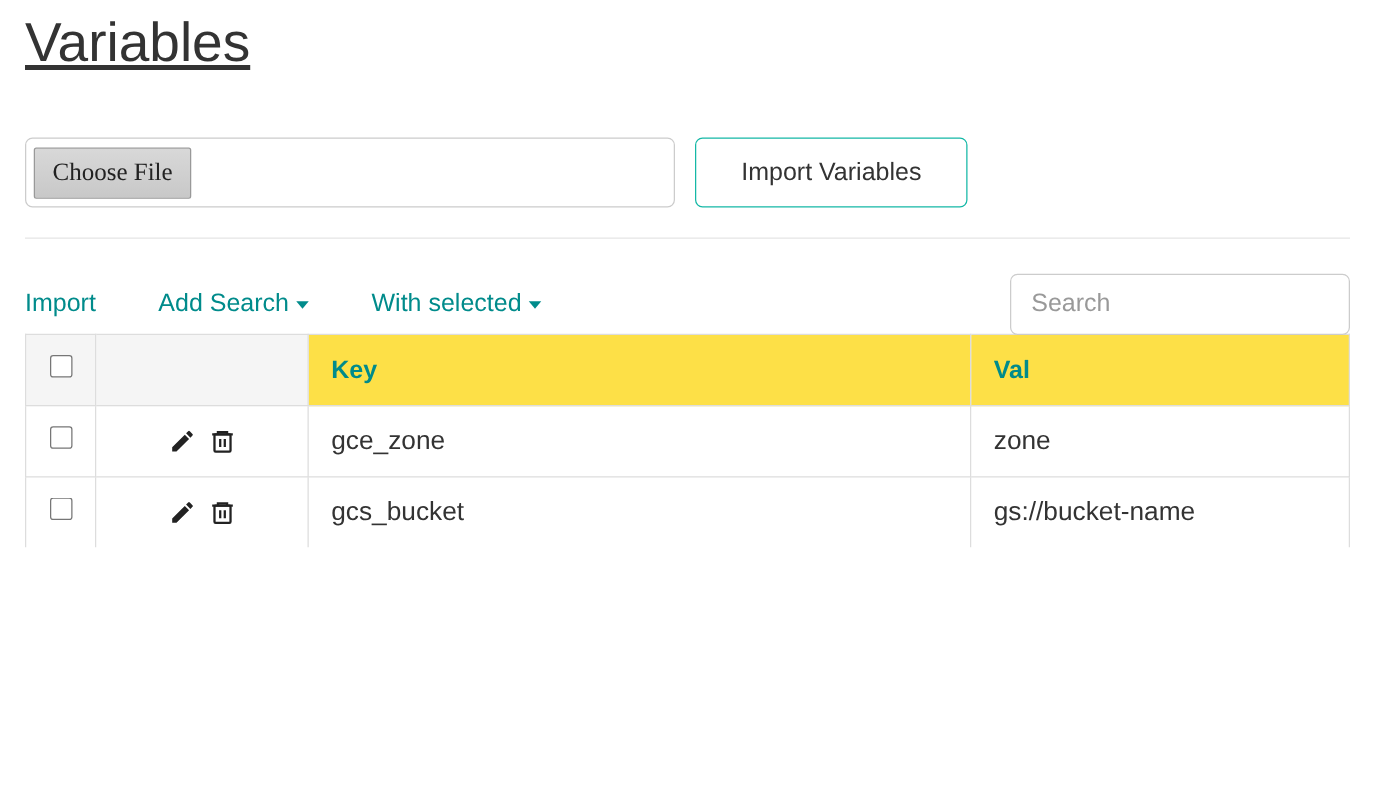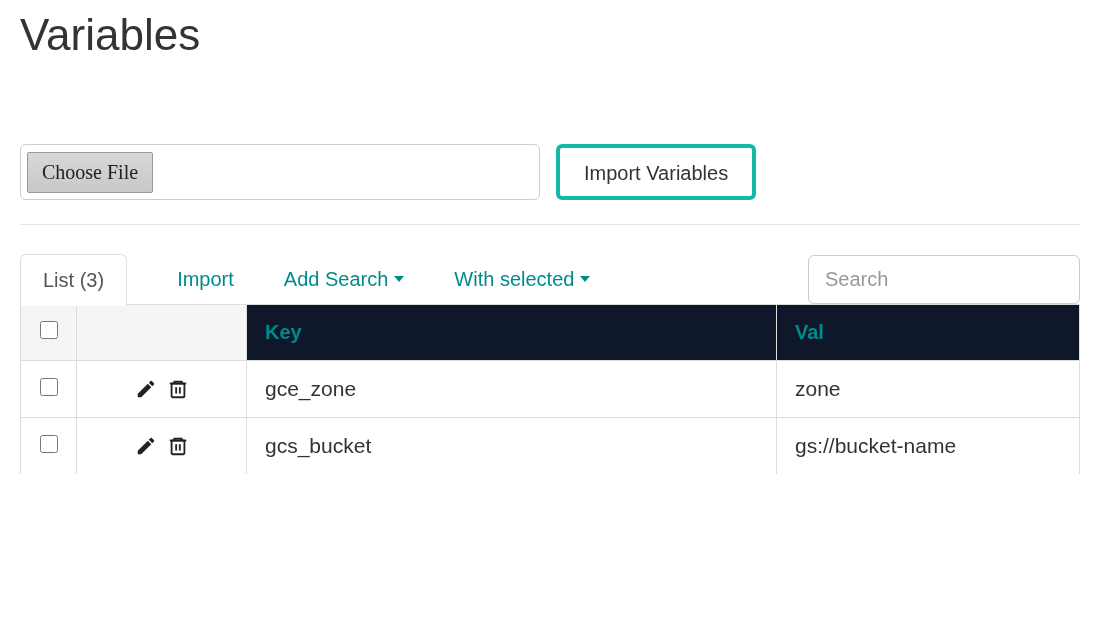--- a/index.html
+++ b/index.html
@@ -7,21 +7,22 @@
       font-family: -apple-system, BlinkMacSystemFont, "Helvetica Neue", Helvetica, Arial, sans-serif;
       color: #333;
       padding: 10px 20px 0 20px;
       font-size: 18px;
       width: 1100px;
     }
     h1 {
       font-size: 44px;
       font-weight: 500;
       color: #333;
-      margin-bottom: 84px;
+      margin-bottom: 50px;
+      text-decoration: underline;
     }
     .file-row {
       display: flex;
       gap: 16px;
       align-items: center;
       margin-bottom: 24px;
     }
     .file-input-wrapper {
       border: 1px solid #ccc;
       border-radius: 6px;
@@ -40,25 +41,25 @@
       cursor: pointer;
       color: #222;
       font-family: Liberation Serif, serif;
     }
     .file-status {
       margin-left: 10px;
       color: #555;
       font-size: 20px;
     }
     .import-btn {
-      border: 4px solid #14b8a6;
+      border: 1px solid #14b8a6;
       border-radius: 6px;
       background: #fff;
       font-size: 20px;
-      padding: 14px 24px;
+      padding: 14px 36px;
       cursor: pointer;
       color: #333;
       height: 56px;
     }
     hr.divider {
       border: none;
       border-top: 1px solid #e5e5e5;
       margin-bottom: 28px;
     }
     .toolbar {
@@ -112,21 +113,21 @@
       border: 1px solid #ddd;
       margin-top: -1px;
     }
     th, td {
       border: 1px solid #ddd;
       padding: 16px 18px;
       text-align: left;
       vertical-align: middle;
     }
     thead th {
-      background: #0f172a;
+      background: #fde047;
       font-weight: 600;
       color: #008b8b;
       font-size: 20px;
     }
     thead th.checkbox-col, thead th.actions-col {
       background: #f5f5f5;
     }
     .checkbox-col { width: 56px; text-align: center; }
     .actions-col { width: 170px; }
     .key-col { width: 530px; }
@@ -161,21 +162,20 @@
 <div class="file-row">
   <div class="file-input-wrapper">
     <button class="choose-file-btn">Choose File</button>
   </div>
   <button class="import-btn">Import Variables</button>
 </div>
 
 <hr class="divider">
 
 <div class="toolbar">
-  <div class="tab-list">List (3)</div>
   <div class="toolbar-link">Import</div>
   <div class="toolbar-link">
     <span>Add Search</span>
     <span class="caret"></span>
   </div>
   <div class="toolbar-link">
     <span>With selected</span>
     <span class="caret"></span>
   </div>
   <div class="search-wrap">

